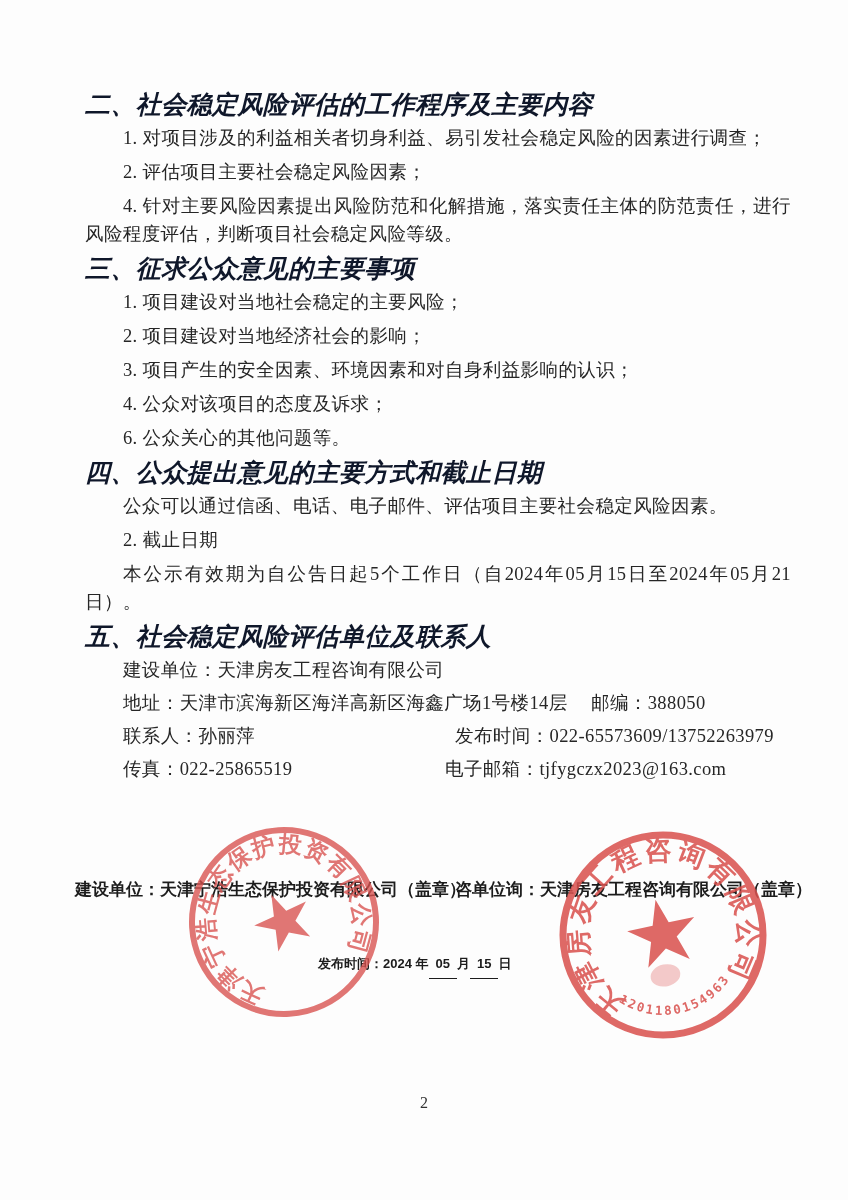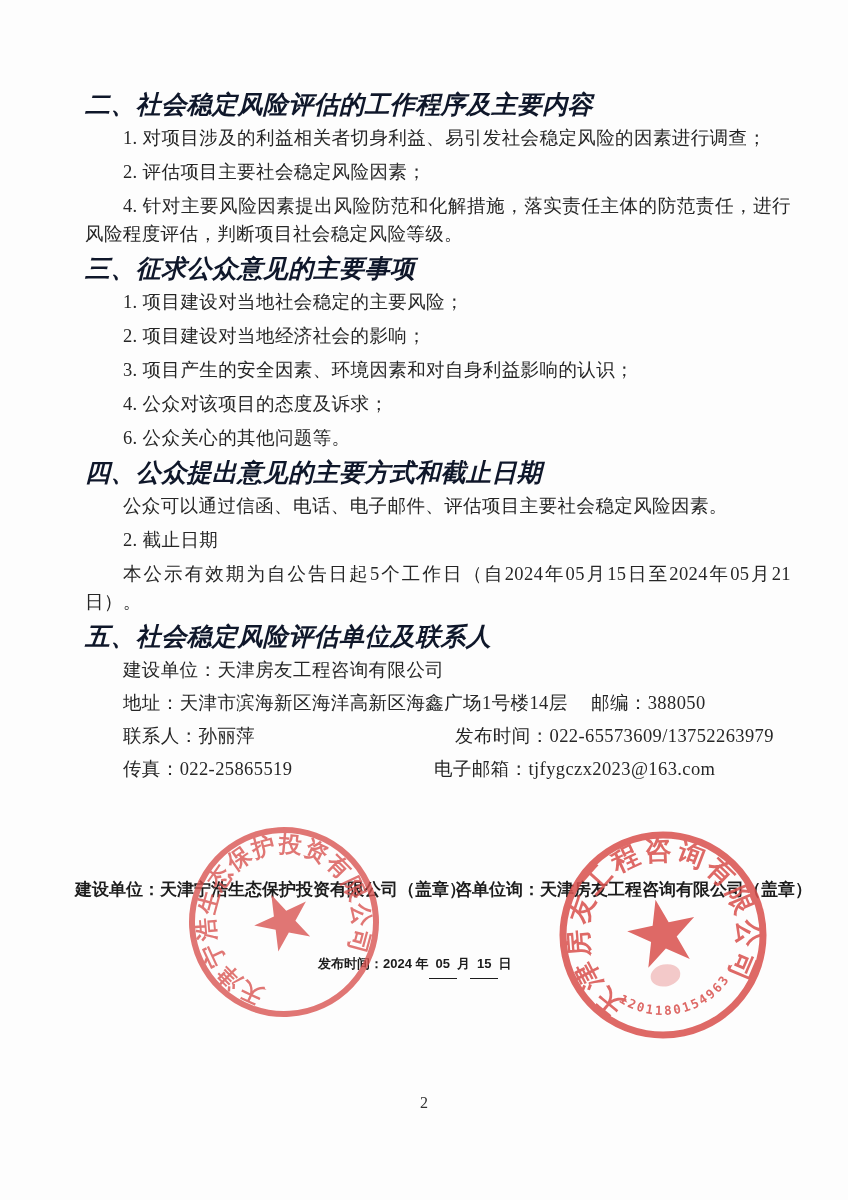--- a/index.html
+++ b/index.html
@@ -22,21 +22,21 @@
     margin:0 0 6px 0;
     font-style:italic;
   }
   .item, .para {
     margin:0 0 6px 0; text-indent:2.05em; text-align:justify;
   }
   .crow { margin:0 0 5px 0; position:relative; text-indent:2.05em; }
   .crow .rcol { position:absolute; top:0; text-indent:0; }
   .rcol.postcode { left:506px; }
   .rcol.phone    { left:370px; }
-  .rcol.email    { left:349px; }
+  .rcol.email    { left:360px; }
   .footer-line {
     position:absolute; top:876px; left:0; width:848px; height:28px;
     font-family:Liberation Serif, serif;
     font-weight:bold; font-size:17px; line-height:28px; color:#1c1c1c;
   }
   .builder    { position:absolute; left:75px; top:0; white-space:nowrap; }
   .consultant { position:absolute; left:455px; top:0; white-space:nowrap; }
   .publish-line {
     position:absolute; left:318px; top:930px;
     font-family:"Liberation Sans","DejaVu Sans",sans-serif;

